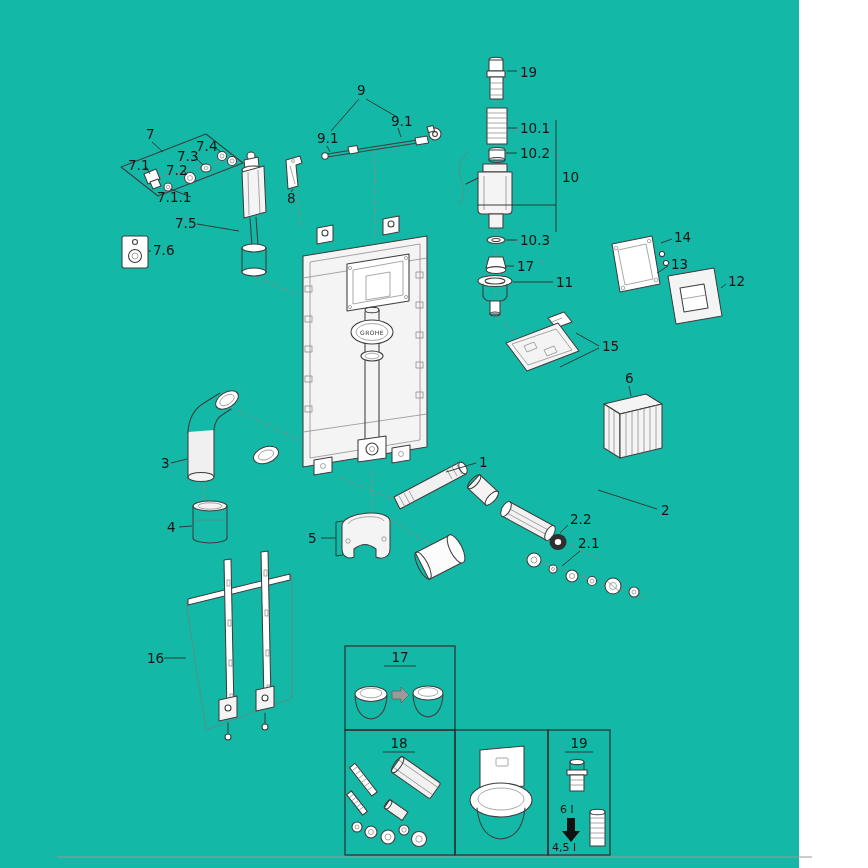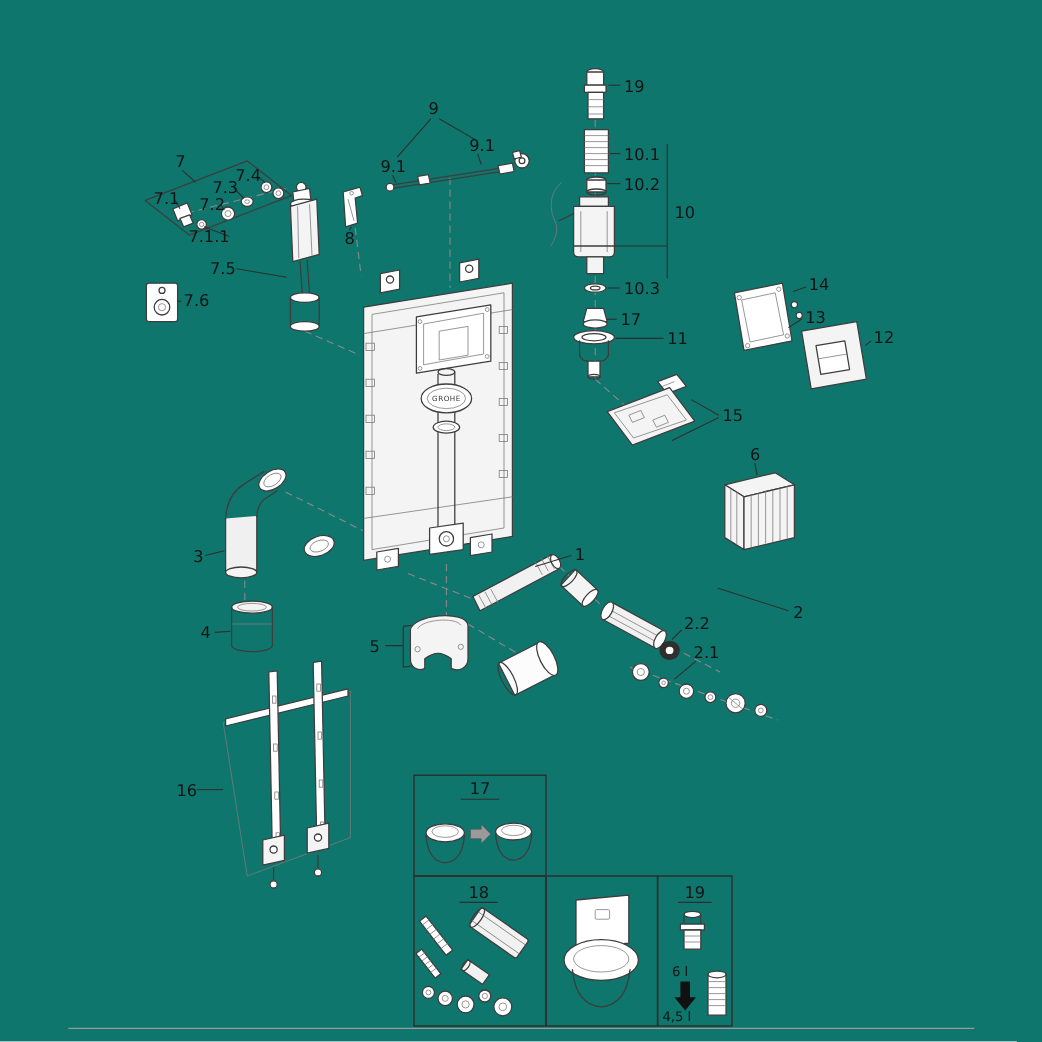--- a/index.html
+++ b/index.html
@@ -1,16 +1,16 @@
 <!DOCTYPE html>
 <html><head>
 <meta charset="utf-8">
 <style>
   html,body{margin:0;padding:0;background:#fff;}
-  .stage{width:868px;height:868px;position:relative;background:#0f766e;font-family:"DejaVu Sans",sans-serif;}
+  .stage{width:799px;height:868px;position:relative;background:#14b8a6;font-family:"DejaVu Sans",sans-serif;}
   svg{display:block;}
   svg text{font-family:"DejaVu Sans",sans-serif;}
   .lbl{font-size:13.5px;fill:#141414;}
   .lbl-sm{font-size:11px;fill:#141414;}
   .brand-txt{font-size:6px;fill:#333;letter-spacing:.4px;}
   .s{stroke:#3d3d3d;stroke-width:1.05;fill:none;stroke-linecap:round;stroke-linejoin:round;}
   .sf{stroke:#3d3d3d;stroke-width:1.05;fill:#f4f4f4;stroke-linejoin:round;}
   .sw{stroke:#3d3d3d;stroke-width:1.05;fill:#fff;stroke-linejoin:round;}
   .t{stroke:#7a7a7a;stroke-width:.65;fill:none;}
   .dash{stroke:#8a8a8a;stroke-width:.9;fill:none;stroke-dasharray:6 4;}

